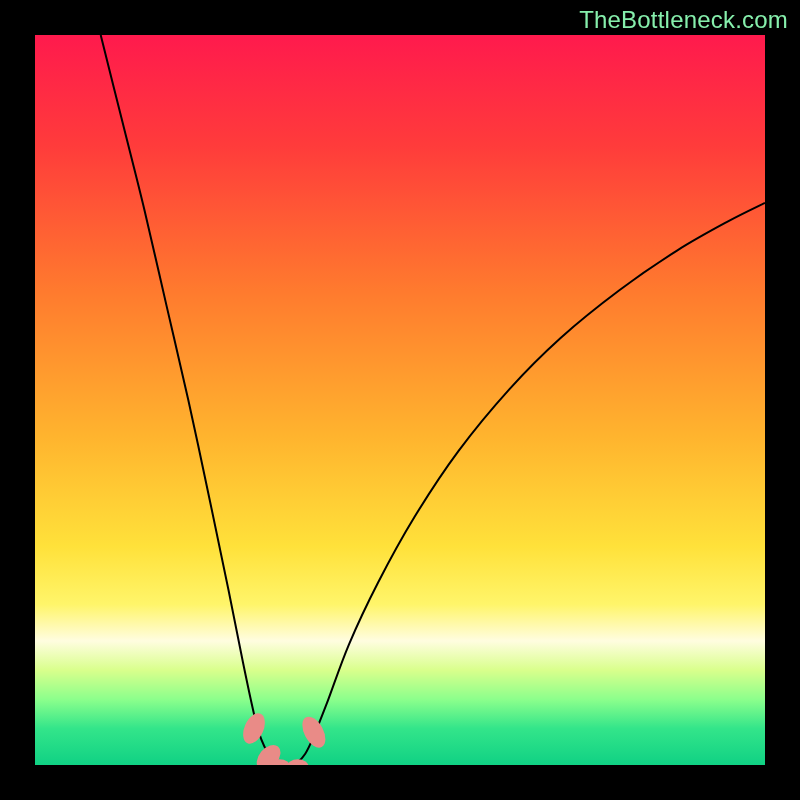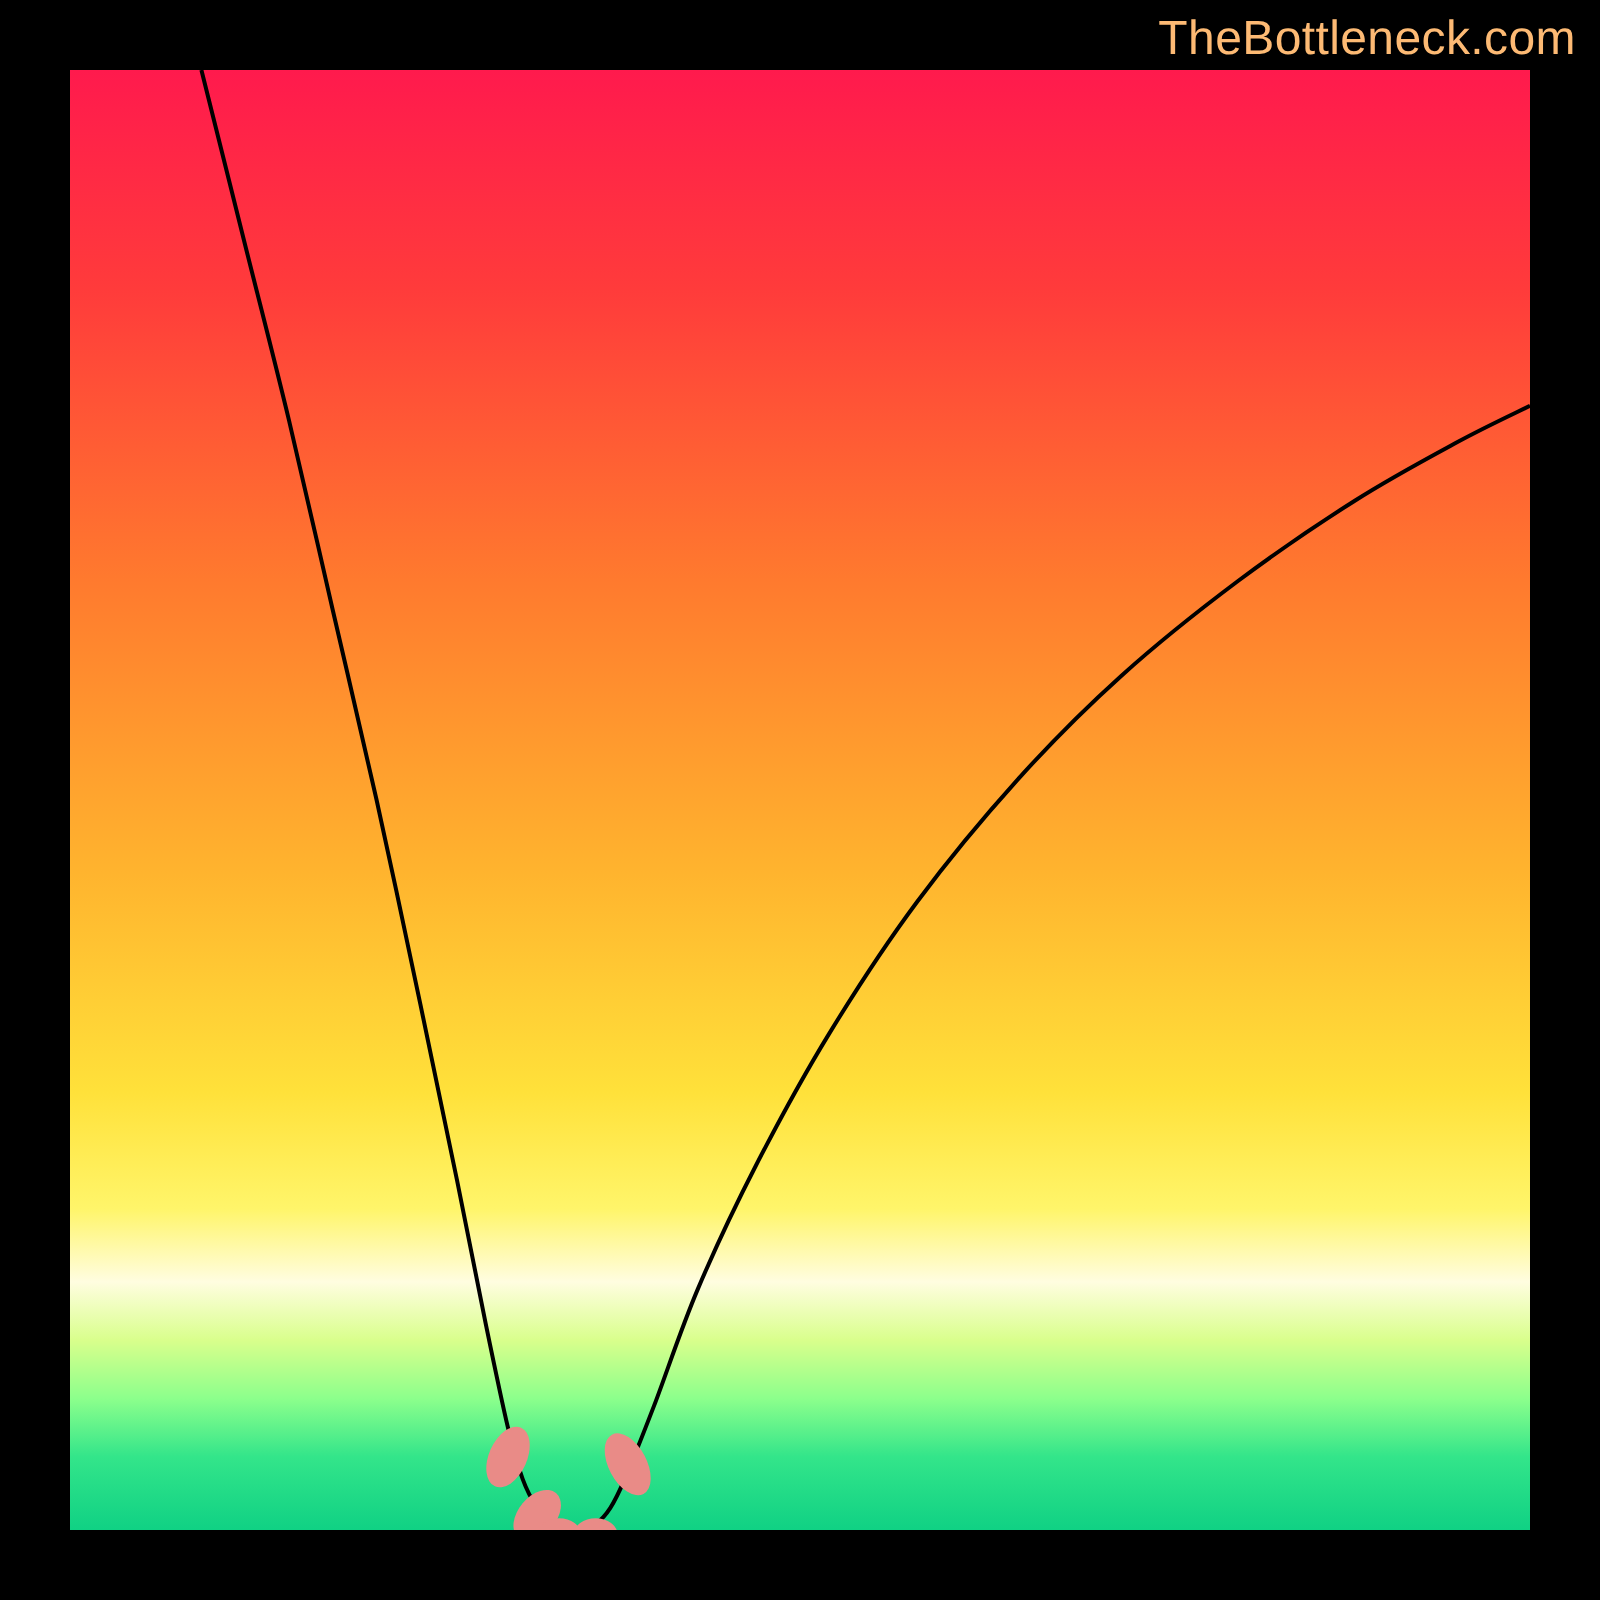--- a/index.html
+++ b/index.html
@@ -31,21 +31,21 @@
     position: absolute;
     left: 0;
     top: 0;
     width: 100%;
     height: 100%;
   }
   .watermark {
     position: absolute;
     top: 6px;
     right: 12px;
-    color: #fdba74;
+    color: #86efac;
     font-size: 24px;
     letter-spacing: 0.2px;
     font-weight: 500;
   }
   svg {
     position: absolute;
     left: 0;
     top: 0;
   }
 </style>

